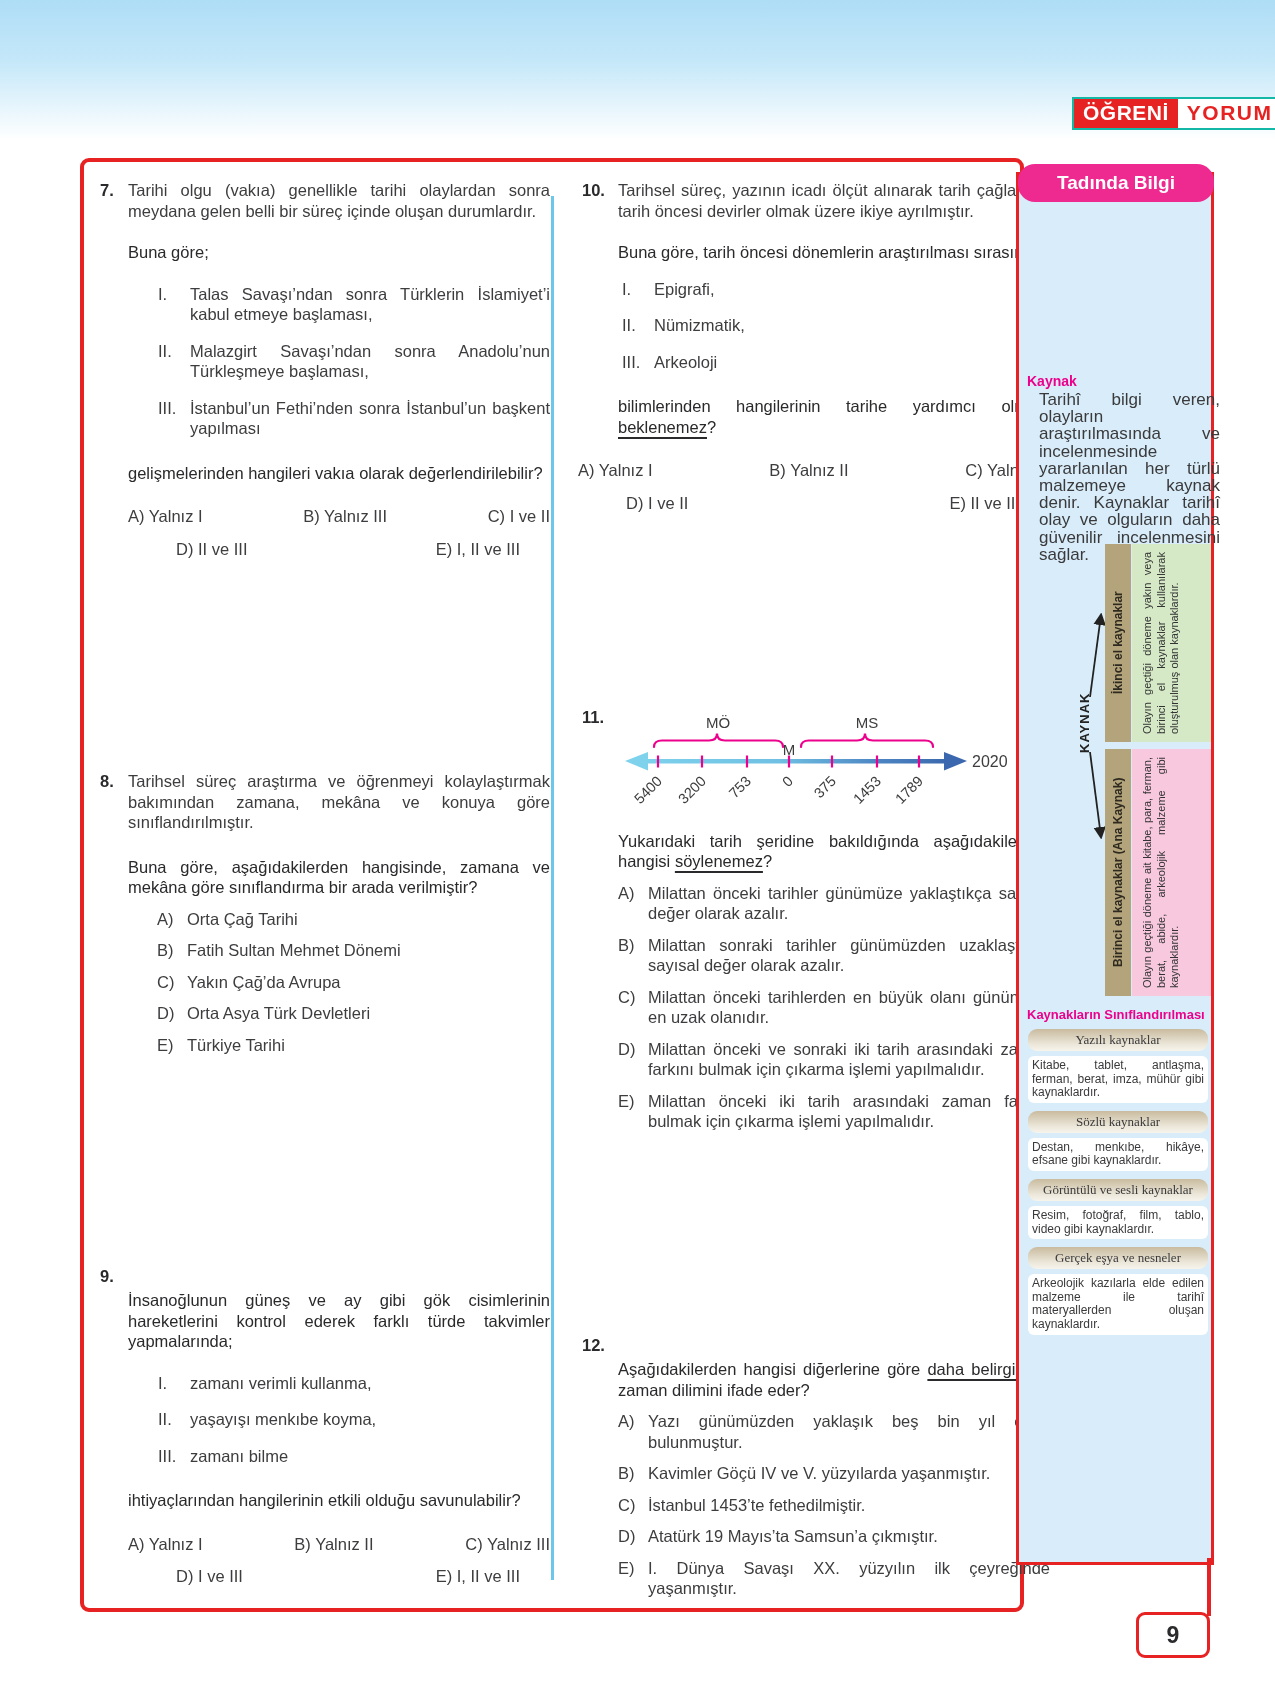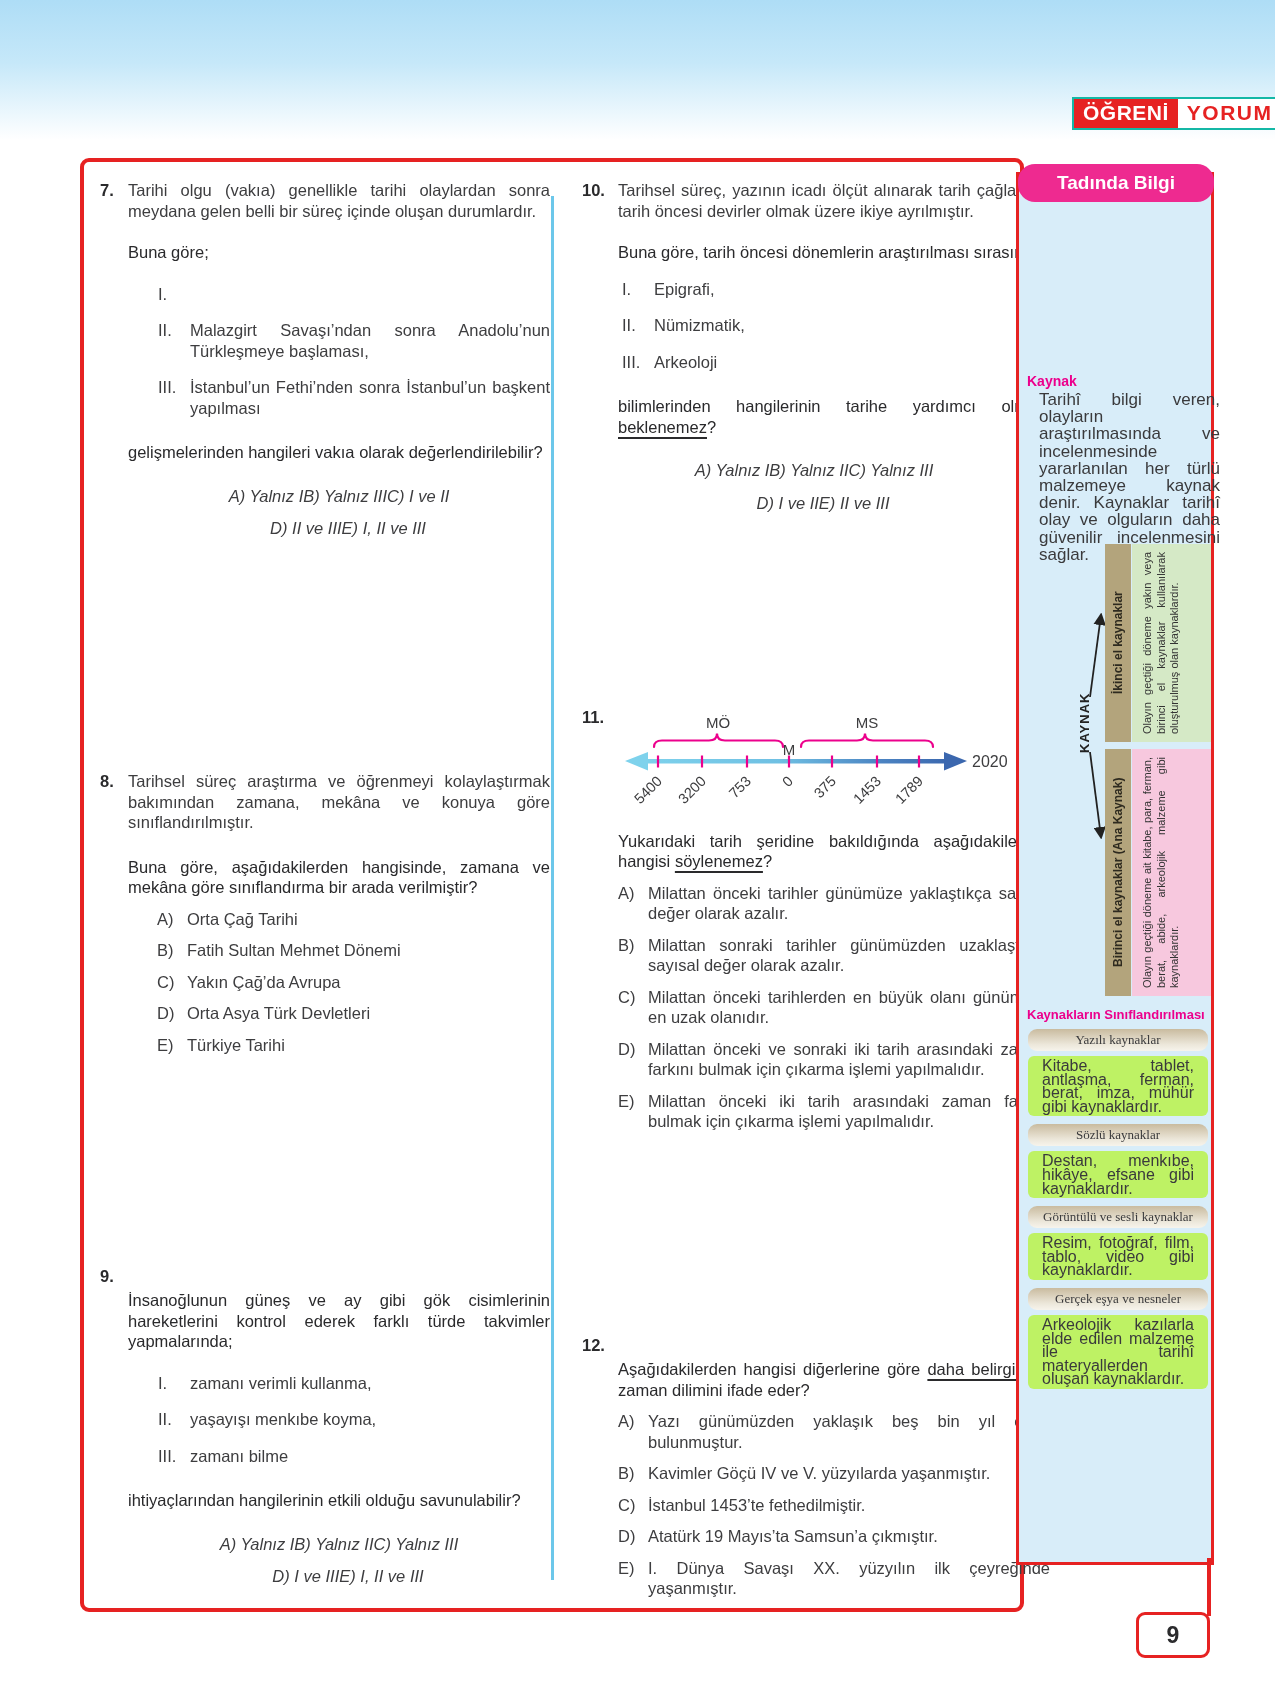--- a/index.html
+++ b/index.html
@@ -22,21 +22,21 @@
   .q p{margin:0;text-align:justify;}
   .lead,.qq{font-weight:normal;color:#2a2a2c;}
   .lead{margin-top:21px !important;}
   .qq{margin-top:24px !important;}
   .items{margin-top:21px;}
   .ritem{display:flex;margin-top:16px;}
   .items.deep .ritem{padding-left:30px;}
   .items.shallow .ritem{padding-left:4px;}
   .ritem .rlab{width:32px;flex:none;}
   .ritem .rtx{flex:1;text-align:justify;}
-  .optrow{display:flex;justify-content:center;margin-top:23px;font-style:italic;}
+  .optrow{display:flex;justify-content:space-between;margin-top:23px;}
   .optrow.r2{margin-top:12px;padding:0 30px 0 48px;}
   .optrow.wide{margin-left:-40px;}
   .vopts{margin-top:6px;}
   .vopt{display:flex;margin-top:11px;}
   .vopts.ind .vopt{padding-left:29px;}
   .vopt .vlab{width:30px;flex:none;}
   .vopt .vtx{flex:1;text-align:justify;}
   .vopt .vtx.nj{text-align:left;}
   .ul{text-decoration:underline;text-underline-offset:3.5px;text-decoration-thickness:1.6px;}
 
@@ -58,22 +58,22 @@
     text-align:center;}
   .tanbox{background:#b3a47c;color:#2e2a1f;font-weight:bold;font-size:12px;text-align:center;
     white-space:nowrap;display:flex;align-items:center;justify-content:center;}
   .descbox{font-size:11px;line-height:13.5px;color:#333;padding:8px 9px;text-align:justify;}
   .green{background:#d5e9c6;}
   .pinkbg{background:#f7c8de;}
   .cls{position:absolute;left:9px;top:854px;width:180px;}
   .cls-h{background:linear-gradient(180deg,#c9bb9f 0%,#ece7da 70%,#f7f4ec 100%);
     border-radius:9px;text-align:center;font-size:13px;line-height:16px;color:#3a3a3c;
     padding:3px 4px;margin-bottom:5px;font-family:Liberation Serif, serif;}
-  .cls-d{background:#bef264;border-radius:6px;font-size:16px;line-height:13.6px;
-    text-align:justify;color:#3a3a3c;padding:3px 14px;margin-bottom:8px;}
+  .cls-d{background:#ffffff;border-radius:6px;font-size:12px;line-height:13.6px;
+    text-align:justify;color:#3a3a3c;padding:3px 4px;margin-bottom:8px;}
 
   .connector{position:absolute;left:1207px;top:1558px;width:4px;height:58px;background:#e62222;}
   .page-box{position:absolute;left:1136px;top:1612px;width:74px;height:46px;border:3px solid #e62222;
     border-radius:9px;background:#fff;display:flex;align-items:center;justify-content:center;
     font-weight:bold;font-size:23px;color:#2b2b2d;box-sizing:border-box;}
 </style>
 </head>
 <body>
 
 <div class="top-band"></div>
@@ -86,20 +86,21 @@
 <div class="main-box"></div>
 <div class="divider"></div>
 
 <div class="q colL" style="top:180px">
   <div class="qnum">7.</div>
   <p class="intro">Tarihi olgu (vakıa) genellikle tarihi olaylardan sonra meydana gelen belli bir süreç içinde oluşan durumlardır.</p>
   <p class="lead">Buna göre;</p>
   <div class="items deep">
     <div class="ritem">
       <span class="rlab">I.</span>
+      <span class="rtx">Talas Savaşı’ndan sonra Türklerin İslamiyet’i kabul etmeye başlaması,</span>
     </div>
     <div class="ritem">
       <span class="rlab">II.</span>
       <span class="rtx">Malazgirt Savaşı’ndan sonra Anadolu’nun Türkleşmeye başlaması,</span>
     </div>
     <div class="ritem">
       <span class="rlab">III.</span>
       <span class="rtx">İstanbul’un Fethi’nden sonra İstanbul’un başkent yapılması</span>
     </div>
   </div>

